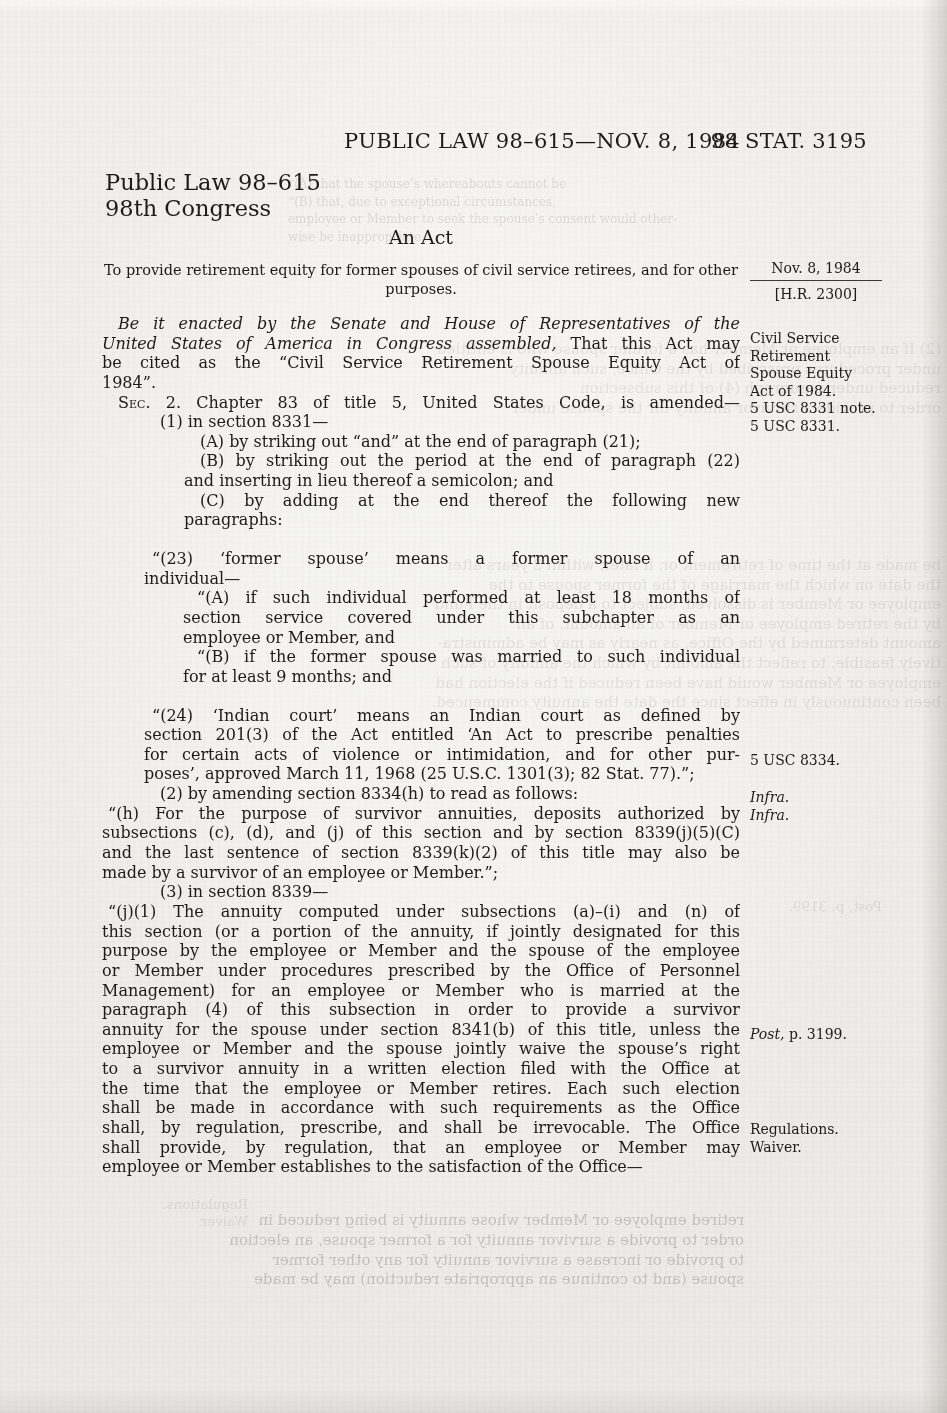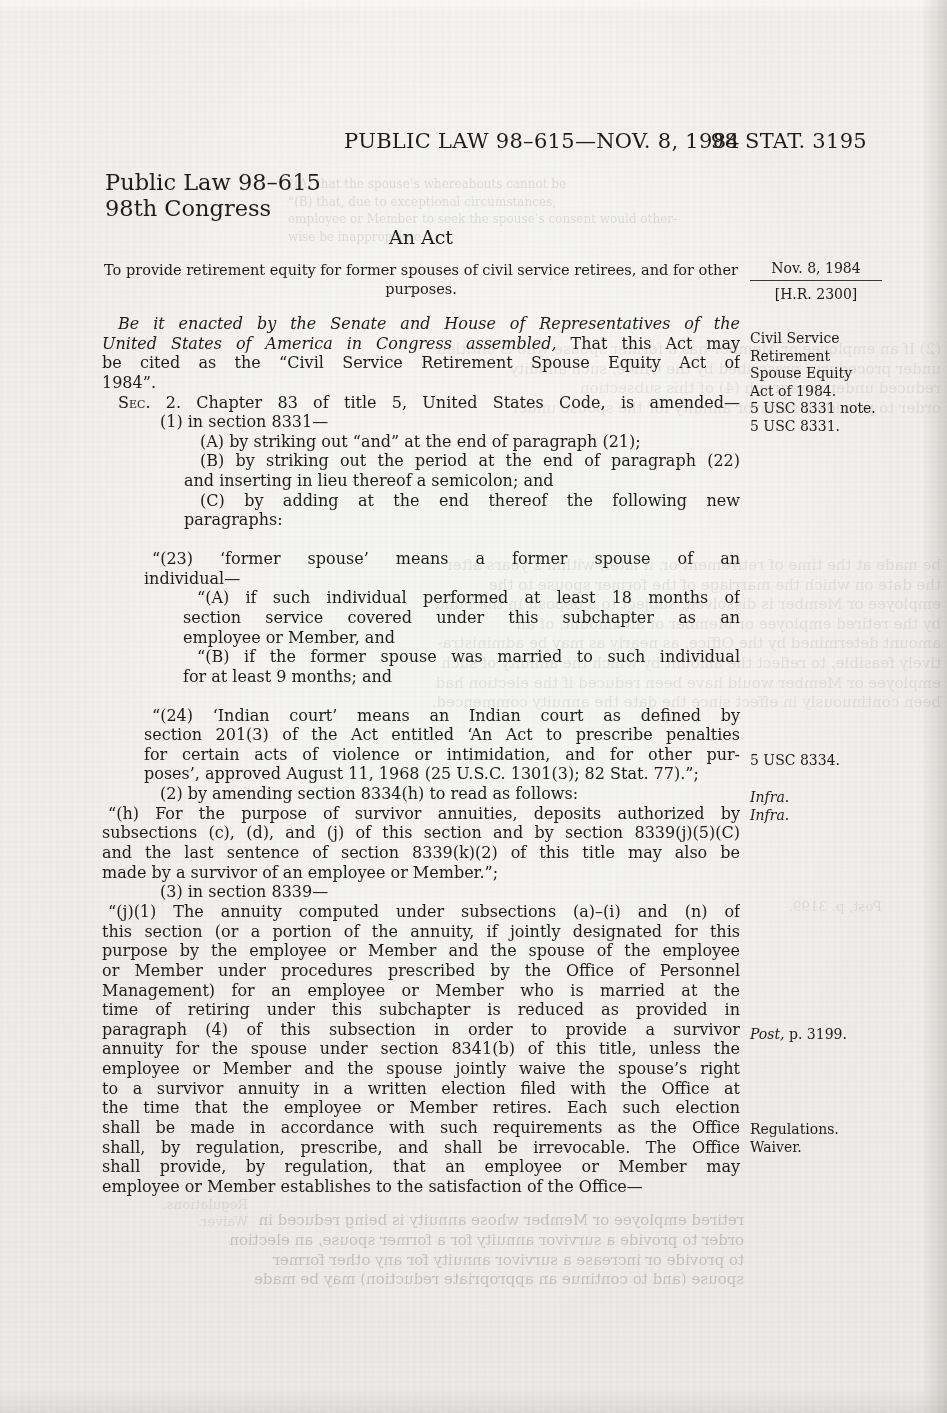--- a/index.html
+++ b/index.html
@@ -131,33 +131,32 @@
     <div class="bline ind-q just"><span>“(23) ‘former spouse’ means a former spouse of an</span></div>
     <div class="bline ind-qc"><span>individual—</span></div>
     <div class="bline ind-iq just"><span>“(A) if such individual performed at least 18 months of</span></div>
     <div class="bline ind-iqc just"><span>section service covered under this subchapter as an</span></div>
     <div class="bline ind-iqc"><span>employee or Member, and</span></div>
     <div class="bline ind-iq just"><span>“(B) if the former spouse was married to such individual</span></div>
     <div class="bline ind-iqc"><span>for at least 9 months; and</span></div>
     <div class="bline ind-q just"><span>“(24) ‘Indian court’ means an Indian court as defined by</span></div>
     <div class="bline ind-qc just"><span>section 201(3) of the Act entitled ‘An Act to prescribe penalties</span></div>
     <div class="bline ind-qc just"><span>for certain acts of violence or intimidation, and for other pur-</span></div>
-    <div class="bline ind-qc"><span>poses’, approved August 11, 1968 (25 U.S.C. 1301(3); 82 Stat. 77).”;</span></div>
+    <div class="bline ind-qc"><span>poses’, approved March 11, 1968 (25 U.S.C. 1301(3); 82 Stat. 77).”;</span></div>
     <div class="bline ind-n"><span>(2) by amending section 8334(h) to read as follows:</span></div>
     <div class="bline ind-qp just"><span>“(h) For the purpose of survivor annuities, deposits authorized by</span></div>
     <div class="bline ind-b just"><span>subsections (c), (d), and (j) of this section and by section 8339(j)(5)(C)</span></div>
     <div class="bline ind-b just"><span>and the last sentence of section 8339(k)(2) of this title may also be</span></div>
     <div class="bline ind-b"><span>made by a survivor of an employee or Member.”;</span></div>
     <div class="bline ind-n"><span>(3) in section 8339—</span></div>
     <div class="bline ind-qp just"><span>“(j)(1) The annuity computed under subsections (a)–(i) and (n) of</span></div>
     <div class="bline ind-b just"><span>this section (or a portion of the annuity, if jointly designated for this</span></div>
     <div class="bline ind-b just"><span>purpose by the employee or Member and the spouse of the employee</span></div>
     <div class="bline ind-b just"><span>or Member under procedures prescribed by the Office of Personnel</span></div>
     <div class="bline ind-b just"><span>Management) for an employee or Member who is married at the</span></div>
-    <div class="bline ind-b just"><span>time of retiring under this subchapter is reduced as provided in</span></div>
     <div class="bline ind-b just"><span>paragraph (4) of this subsection in order to provide a survivor</span></div>
     <div class="bline ind-b just"><span>annuity for the spouse under section 8341(b) of this title, unless the</span></div>
     <div class="bline ind-b just"><span>employee or Member and the spouse jointly waive the spouse’s right</span></div>
     <div class="bline ind-b just"><span>to a survivor annuity in a written election filed with the Office at</span></div>
     <div class="bline ind-b just"><span>the time that the employee or Member retires. Each such election</span></div>
     <div class="bline ind-b just"><span>shall be made in accordance with such requirements as the Office</span></div>
     <div class="bline ind-b just"><span>shall, by regulation, prescribe, and shall be irrevocable. The Office</span></div>
     <div class="bline ind-b just"><span>shall provide, by regulation, that an employee or Member may</span></div>
     <div class="bline ind-b"><span>employee or Member establishes to the satisfaction of the Office—</span></div>
   </div>

